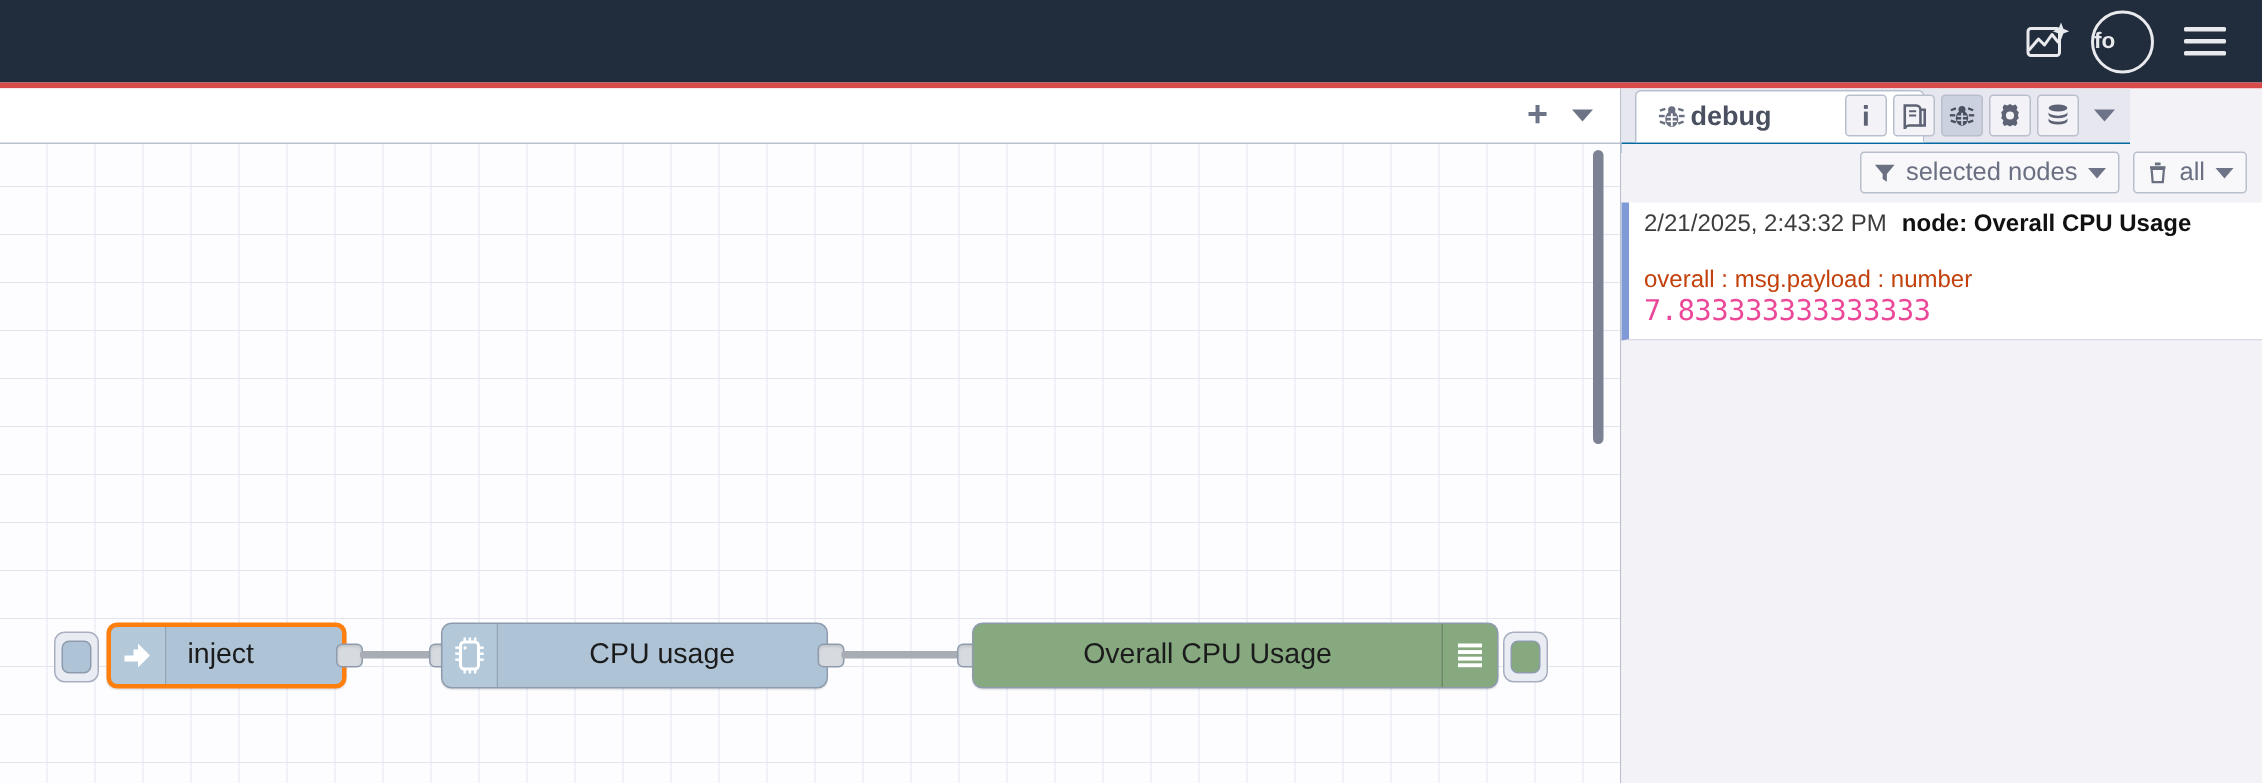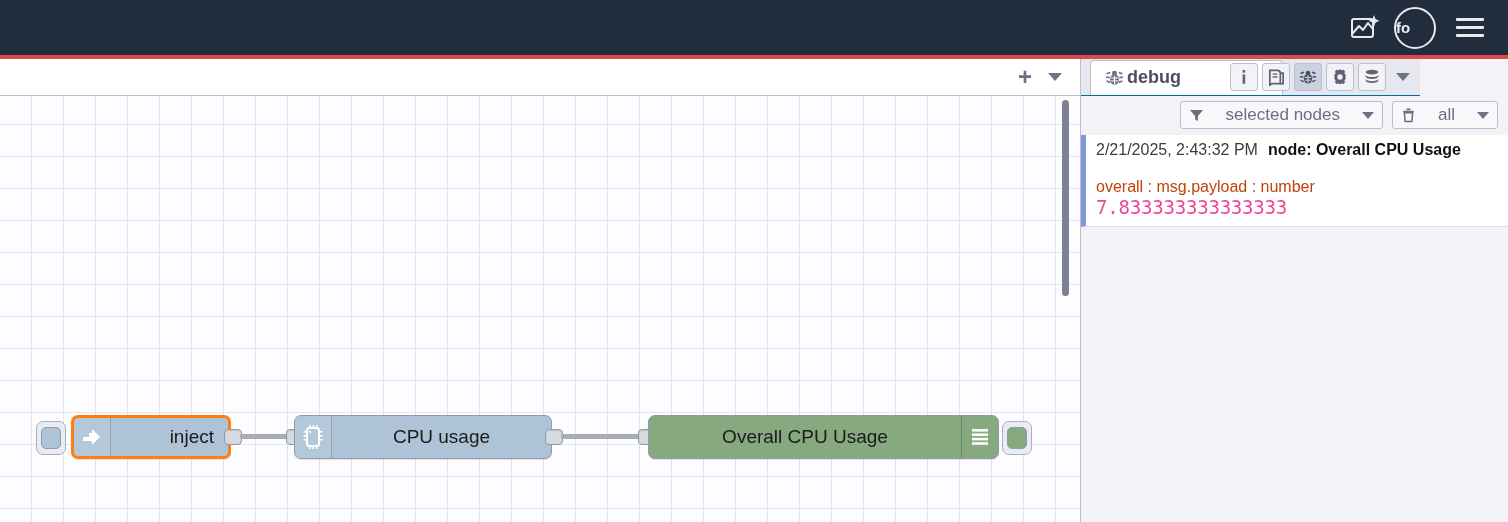--- a/index.html
+++ b/index.html
@@ -82,21 +82,21 @@
   }
   .node.blue{background:#aec4d6;}
   .node.green{background:#87a980;}
   .node.selected{border:3px solid #ff7f0e;}
   .node-icon-box{
     width:36px;height:100%;display:flex;align-items:center;justify-content:center;
     border-right:1px solid #93a4b6;background:rgba(255,255,255,.07);
     border-radius:5px 0 0 5px;flex:none;
   }
   .node-label{
-    flex:1;color:#1b1b1b;font-size:19px;padding:0 14px;white-space:nowrap;text-align:right;
+    flex:1;color:#1b1b1b;font-size:19px;padding:0 14px;white-space:nowrap;
   }
   .node-label.centered{text-align:center;}
   .node-label.italic{}
   .node-right-box{
     width:36px;height:100%;display:flex;align-items:center;justify-content:center;
     border-left:1px solid #6f8a69;flex:none;
   }
 
   .port{
     position:absolute;width:18px;height:16px;border-radius:4px;
@@ -143,21 +143,21 @@
   .tool-chev{width:0;height:0;border-left:7px solid transparent;border-right:7px solid transparent;
     border-top:8px solid #6e7487;margin-left:6px;cursor:pointer;}
 
   .sb-filterrow{
     position:absolute;left:0;top:37px;width:427px;height:38px;background:#f3f3f7;
     display:flex;align-items:center;justify-content:flex-end;padding-right:10px;gap:9px;
     box-sizing:border-box;
   }
   .filter-btn{
     height:28px;border:1px solid #b9bfcc;border-radius:3px;background:#f8f8fb;
-    display:flex;align-items:center;padding:0 8px;gap:22px;cursor:pointer;box-sizing:border-box;
+    display:flex;align-items:center;padding:0 8px;gap:7px;cursor:pointer;box-sizing:border-box;
   }
   .filter-label{font-size:17px;color:#6a7081;}
   .filter-chev{width:0;height:0;border-left:6px solid transparent;border-right:6px solid transparent;
     border-top:7px solid #6e7487;}
 
   .msg-list{position:absolute;left:0;top:76px;width:427px;height:387px;background:#f3f3f7;}
   .msg{
     background:#fff;border-left:5px solid #7f9ad6;border-bottom:1px solid #dcdce6;
     padding:6px 8px 8px 10px;box-sizing:border-box;
   }

